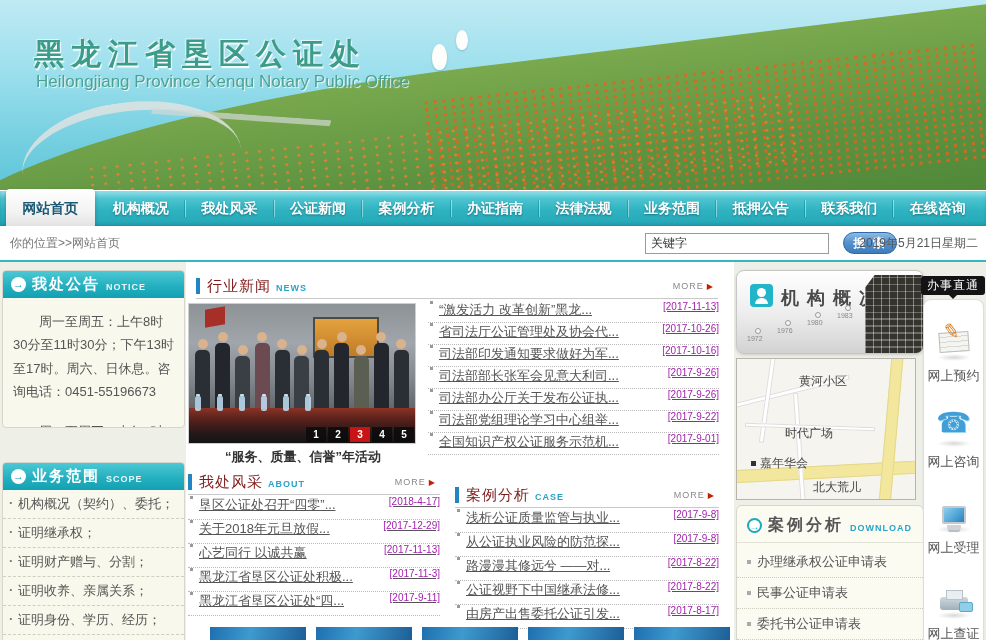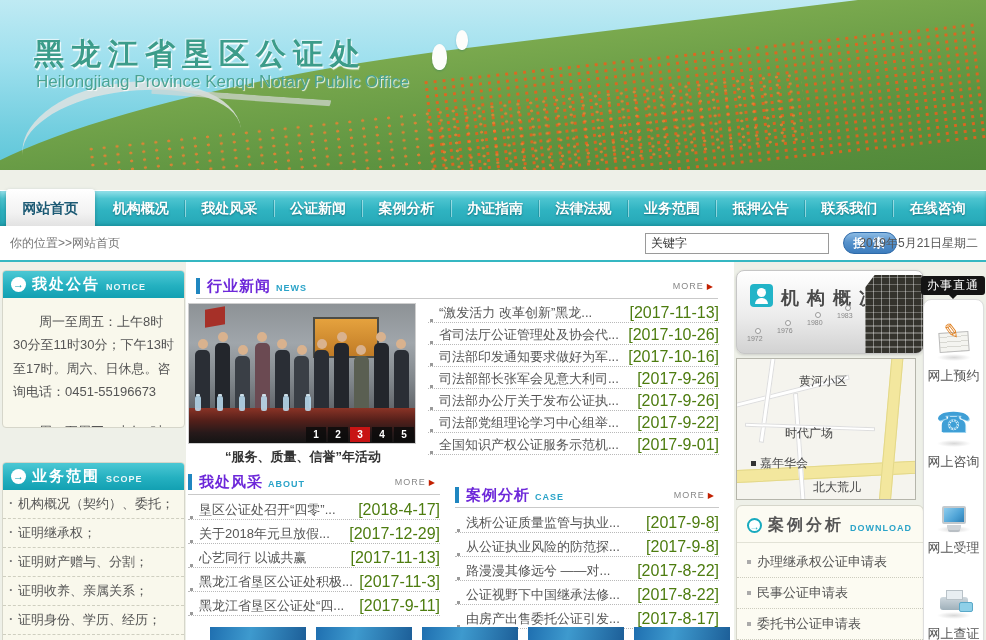--- a/index.html
+++ b/index.html
@@ -1,20 +1,20 @@
 <!DOCTYPE html>
 <html lang="zh"><head>
 <meta charset="utf-8">
 <style>
   * { margin:0; padding:0; box-sizing:border-box; }
   body { background:#dfe3da; font-family:"Liberation Sans","DejaVu Sans",sans-serif; }
   #page { position:relative; width:986px; height:640px; margin:0 auto; background:#eef0e8; overflow:hidden; }
 
   
-  .banner { position:absolute; left:0; top:0; width:986px; height:170px; overflow:hidden;
+  .banner { position:absolute; left:0; top:0; width:986px; height:190px; overflow:hidden;
             background:linear-gradient(180deg,#bfeaf3 0%,#9fe0ee 35%,#74cfe0 75%,#5cc6d8 100%); }
   .hill { position:absolute; left:-60px; bottom:-130px; width:1200px; height:260px;
           background:linear-gradient(180deg,#7aa94e 0%,#5d9340 40%,#467f33 100%);
           transform:rotate(-7deg); border-radius:45% 10% 0 0 / 40% 18% 0 0; }
   .hill-spots1, .hill-spots2 { position:absolute; pointer-events:none; }
   .hill-spots1 { right:0; bottom:0; width:560px; height:120px;
           background-image:radial-gradient(circle,#e8611c 1.3px,transparent 2px);
           background-size:9px 7px; transform:rotate(-6deg); opacity:.9; }
   .hill-spots2 { right:180px; bottom:-8px; width:720px; height:70px;
           background-image:radial-gradient(circle,#ff7d2e 1.1px,transparent 1.8px);
@@ -79,21 +79,21 @@
   .scope-list { list-style:none; }
   .scope-list li { position:relative; padding:5px 6px 5px 15px; font-size:13px; color:#555;
              border-bottom:1px dashed #cfcfc0; cursor:pointer; }
   .scope-list li::before { content:"·"; position:absolute; left:6px; font-weight:bold; color:#777; }
 
   
   .center-bg { position:absolute; left:186px; top:262px; width:548px; height:378px; background:#fff; }
   .sec-hd { position:absolute; height:25px; display:flex; align-items:center;
             border-bottom:1px solid #c9c9c9; background:#fff; }
   .sec-hd .bar { width:4px; height:16px; background:#1f86c0; margin-right:7px; }
-  .sec-hd .t { font-size:15px; font-weight:bold; color:#6d28d9; letter-spacing:1px; }
+  .sec-hd .t { font-size:15px; font-weight:normal; color:#7f1d1d; letter-spacing:1px; }
   .sec-hd .e { font-size:9px; font-weight:bold; color:#2aa3c8; margin:4px 0 0 5px; letter-spacing:1px; }
   .sec-hd .more { margin-left:auto; font-size:9px; color:#888; letter-spacing:1px; cursor:pointer;
             padding-right:4px; }
   .sec-hd .more::after { content:"▶"; color:#c22000; font-size:8px; margin-left:3px; }
 
   #news-hd  { left:196px; top:274px; width:522px; }
   #about-hd { left:188px; top:470px; width:252px; }
   #case-hd  { left:455px; top:483px; width:264px; }
 
   
@@ -121,25 +121,25 @@
             box-shadow:0 -3px 0 -1px rgba(220,240,250,.9); }
   .pager { position:absolute; right:1px; bottom:1px; display:flex; gap:2px; }
   .pager span { width:20px; height:15px; background:rgba(10,10,10,.8); color:#fff; font-size:10px;
             font-weight:bold; text-align:center; line-height:15px; cursor:pointer; }
   .pager span.on { background:#c81414; }
   .slider-cap { position:absolute; left:188px; top:448px; width:230px; text-align:center;
             font-size:13px; font-weight:bold; color:#333; }
 
   
   .nlist { position:absolute; list-style:none; }
-  .nlist li { display:flex; align-items:flex-end; border-bottom:1px dotted #b9b9b9;
-            font-size:13px; color:#555; cursor:pointer; }
+  .nlist li { display:flex; align-items:flex-start; border-bottom:1px dotted #b9b9b9;
+            font-size:13px; color:#555; cursor:pointer;text-decoration:underline; }
   .nlist .sq { flex:0 0 auto; width:3px; height:3px; background:#999; margin:0 6px 0 2px; }
   .nlist .t { white-space:nowrap; overflow:hidden; }
-  .nlist .d { margin-left:auto; color:#4d7c0f; font-size:16px; padding-left:6px; white-space:nowrap; }
+  .nlist .d { margin-left:auto; color:#a21caf; font-size:10px; padding-left:6px; white-space:nowrap; }
   #news-list  { left:428px; top:301px; width:291px; } #news-list  li { height:22px; }
   #about-list { left:188px; top:496px; width:252px; } #about-list li { height:24px; }
   #case-list  { left:455px; top:509px; width:264px; } #case-list  li { height:24px; }
 
   .photo-strip { position:absolute; left:210px; top:627px; width:520px; display:flex; gap:10px; }
   .photo-strip i { width:112px; height:40px;
             background:linear-gradient(100deg,#1f6fb0 0%,#3e9ace 40%,#1a5a94 100%); }
 
   
   .promo { position:absolute; left:736px; top:270px; width:188px; height:84px;

